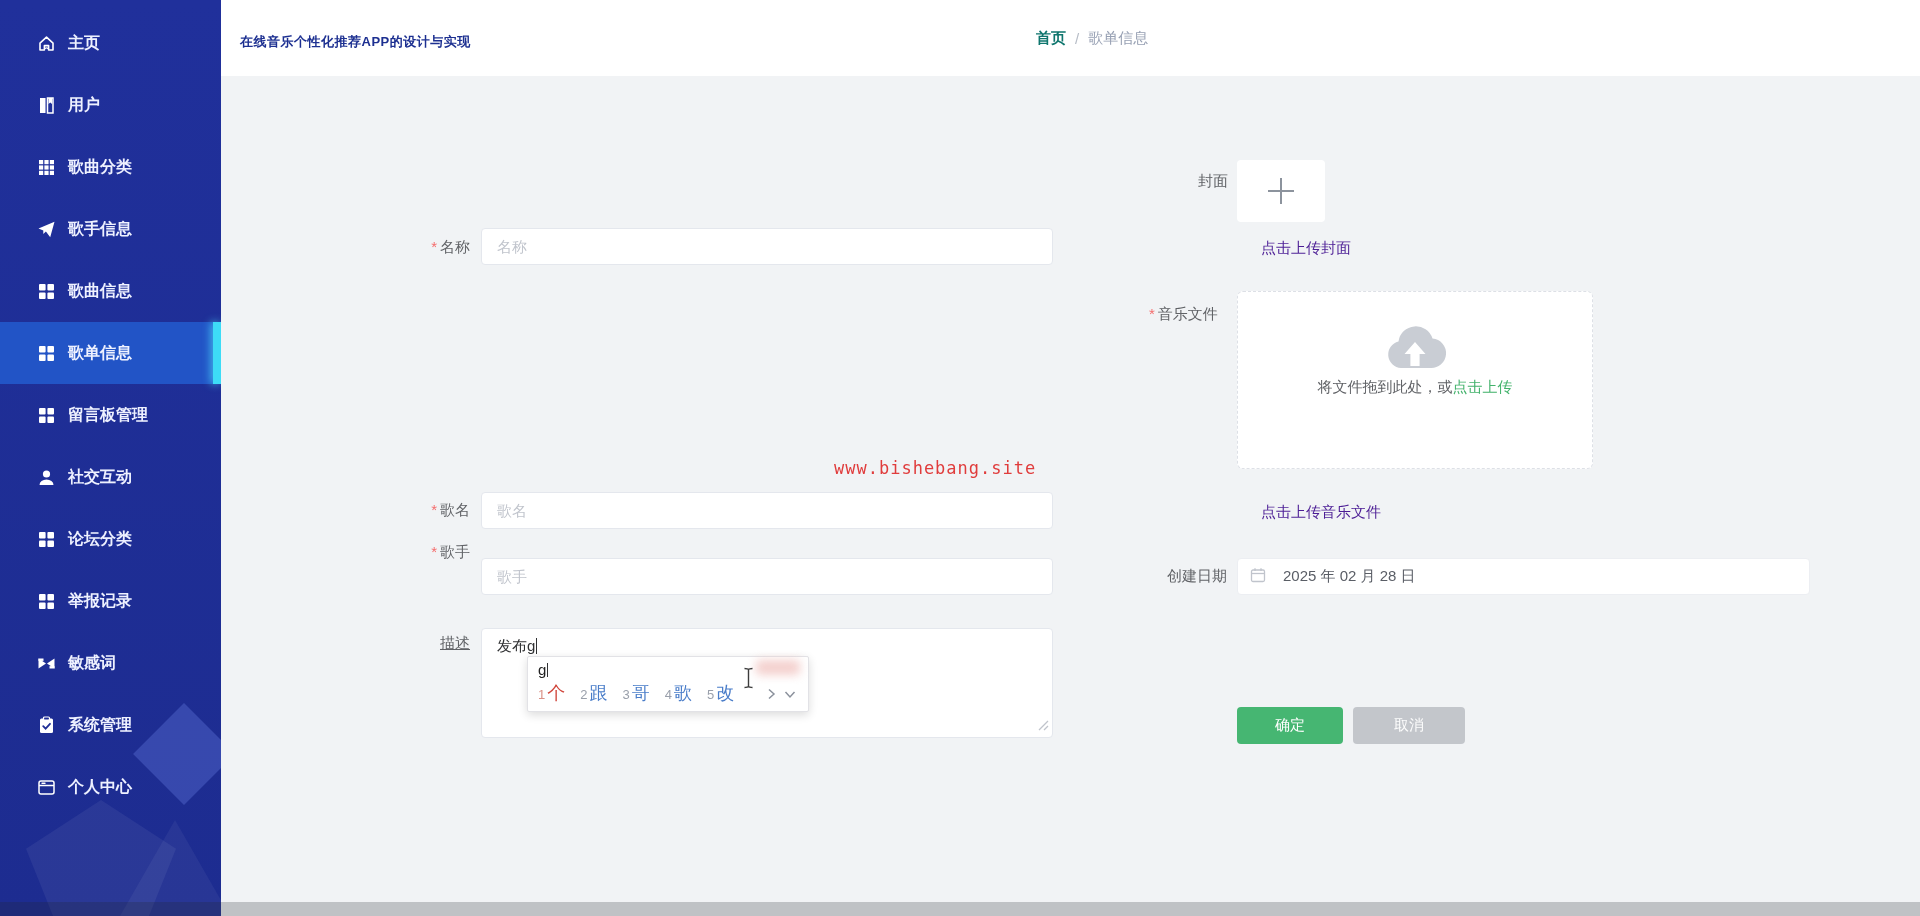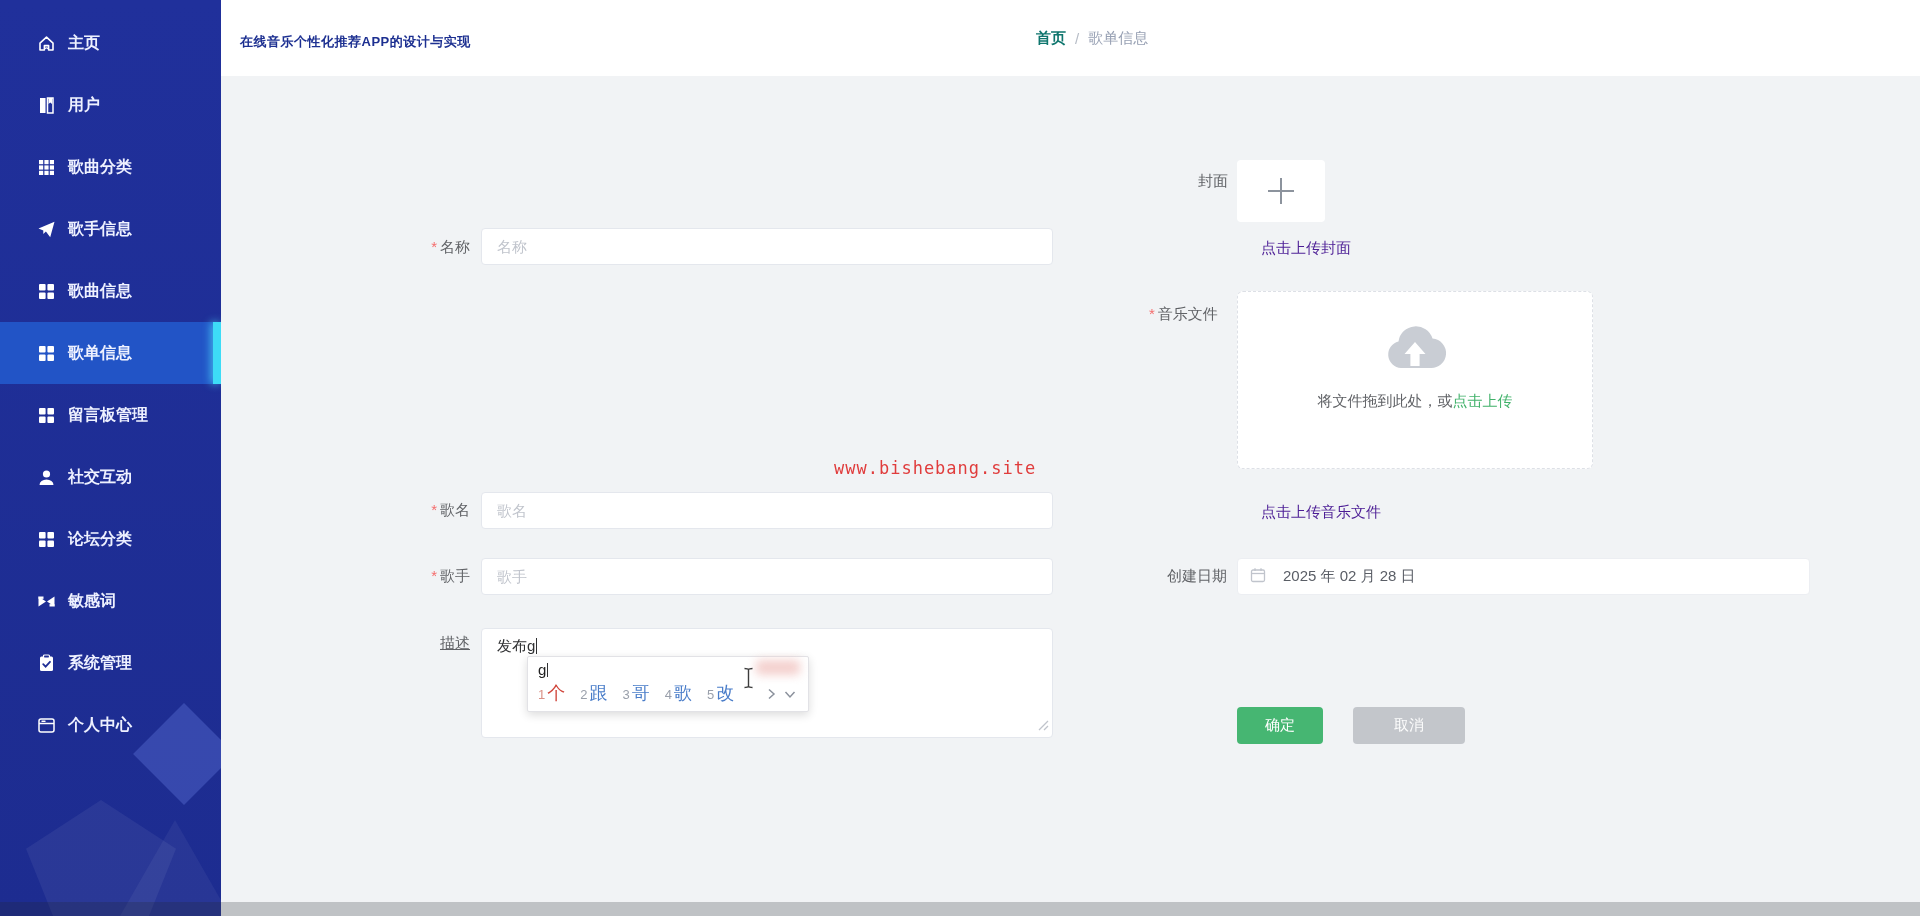--- a/index.html
+++ b/index.html
@@ -67,32 +67,32 @@
   .cover-box{position:absolute;left:1237px;top:160px;width:88px;height:62px;background:#fff;
              border-radius:4px;display:flex;align-items:center;justify-content:center;cursor:pointer;}
   .plus{position:relative;width:28px;height:28px;}
   .plus::before{content:"";position:absolute;left:13px;top:1px;width:2px;height:26px;background:#8c939d;}
   .plus::after{content:"";position:absolute;top:13px;left:1px;height:2px;width:26px;background:#8c939d;}
   .hint-text{position:absolute;font-size:15px;color:#4c1d95;margin-left:28px;}
 
   .dropzone{position:absolute;left:1237px;top:291px;width:356px;height:178px;box-sizing:border-box;
             background:#fff;border:1px dashed #dde0e6;border-radius:6px;text-align:center;cursor:pointer;}
   .dz-cloud{margin-top:30px;}
-  .dz-text{margin-top:14px;font-size:15px;color:#606266;}
+  .dz-text{font-size:15px;color:#606266;}
   .dz-link{color:#42b26b;cursor:pointer;}
 
   .date-input{position:absolute;left:1237px;top:558px;width:573px;height:37px;box-sizing:border-box;
               background:#fff;border:1px solid #ecEEf2;border-radius:4px;display:flex;
               align-items:center;padding:0 12px;gap:17px;cursor:pointer;}
   .date-val{font-size:15px;color:#5a5e66;}
 
   .btn{position:absolute;top:707px;height:37px;border:none;border-radius:4px;font-size:15px;
        color:#fff;display:flex;align-items:center;justify-content:center;cursor:pointer;
        font-family:inherit;}
-  .btn-confirm{left:1237px;width:86px;background:#46b672;}
+  .btn-confirm{left:1237px;width:106px;background:#46b672;}
   .btn-cancel{left:1353px;width:112px;background:#c3c6cb;color:#fdfdfd;}
 
   
   .ime{position:absolute;left:527px;top:656px;width:282px;height:56px;box-sizing:border-box;
        background:#fff;border:1px solid #e2e2e6;border-radius:2px;
        box-shadow:0 3px 10px rgba(0,0,0,.14);padding:4px 10px;z-index:5;}
   .ime-smudge{position:absolute;right:8px;top:3px;width:44px;height:15px;background:#eeb7b3;
        filter:blur(5px);opacity:.65;border-radius:4px;}
   .ime-comp{font-size:15px;color:#222;line-height:18px;}
   .ime-comp .caret{height:14px;vertical-align:-2px;}
@@ -230,20 +230,33 @@
                 <rect x="2" y="2" width="6.6" height="6.6" rx="1"></rect>
                 <rect x="10.4" y="2" width="6.6" height="6.6" rx="1"></rect>
                 <rect x="2" y="10.4" width="6.6" height="6.6" rx="1"></rect>
                 <rect x="10.4" y="10.4" width="6.6" height="6.6" rx="1"></rect>
               </g>
             </svg>
         </span>
         <span>论坛分类</span>
       </div>
 
+      <div class="side-item">
+        <span class="si-icon">
+          <svg width="19" height="19" viewBox="0 0 19 19">
+              <g fill="#fff">
+                <rect x="2" y="2" width="6.6" height="6.6" rx="1"></rect>
+                <rect x="10.4" y="2" width="6.6" height="6.6" rx="1"></rect>
+                <rect x="2" y="10.4" width="6.6" height="6.6" rx="1"></rect>
+                <rect x="10.4" y="10.4" width="6.6" height="6.6" rx="1"></rect>
+              </g>
+            </svg>
+        </span>
+        <span>举报记录</span>
+      </div>
 
       <div class="side-item">
         <span class="si-icon">
           <svg width="19" height="19" viewBox="0 0 19 19">
               <path d="M1.5 4.5 L9 9.5 L1.5 14.5 Z" fill="#fff"></path>
               <path d="M17.5 4.5 L10 9.5 L17.5 14.5 Z" fill="#fff"></path>
               <rect x="1.5" y="4.5" width="5" height="2.4" fill="#fff"></rect>
               <rect x="12.5" y="12.1" width="5" height="2.4" fill="#fff"></rect>
             </svg>
         </span>
@@ -287,21 +300,21 @@
   <div class="flabel ralign" style="top:239px;">
     <span class="req">*</span><span>名称</span>
   </div>
   <input class="tinput" style="top: 228px;" placeholder="名称">
 
   <div class="flabel ralign" style="top:502px;">
     <span class="req">*</span><span>歌名</span>
   </div>
   <input class="tinput" style="top: 492px;" placeholder="歌名">
 
-  <div class="flabel ralign" style="top:568px;">
+  <div class="flabel ralign" style="top:544px;">
     <span class="req">*</span><span>歌手</span>
   </div>
   <input class="tinput" style="top: 558px;" placeholder="歌手">
 
   <div class="flabel ralign" style="top:635px;text-decoration:underline;">
     <span>描述</span>
   </div>
   <div class="tarea">
     <span>发布g</span><span class="caret"></span>
     <span class="resize-grip">

